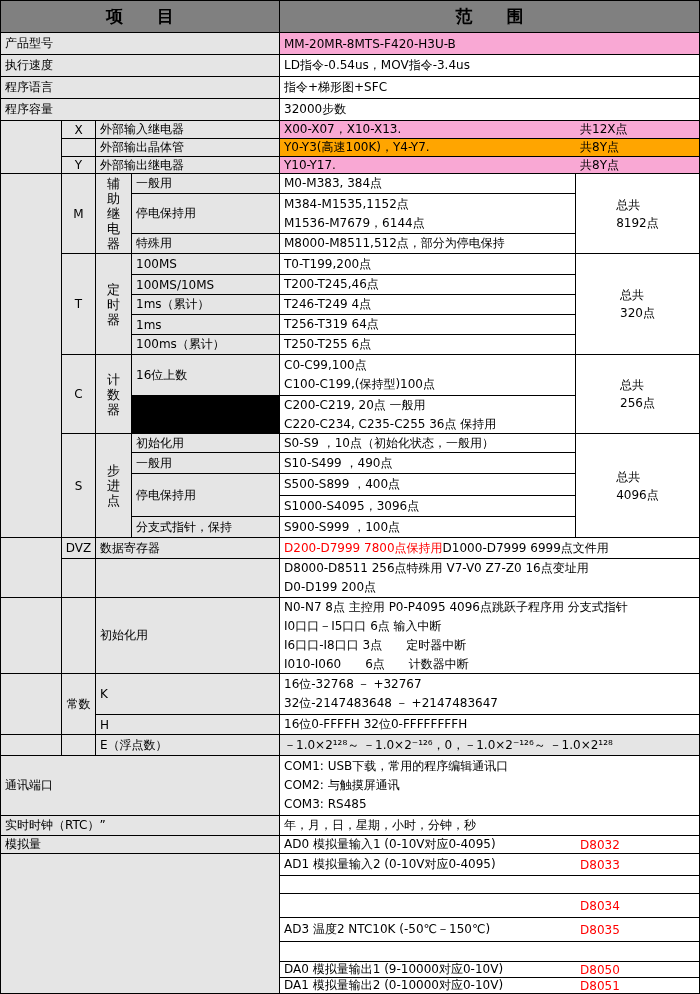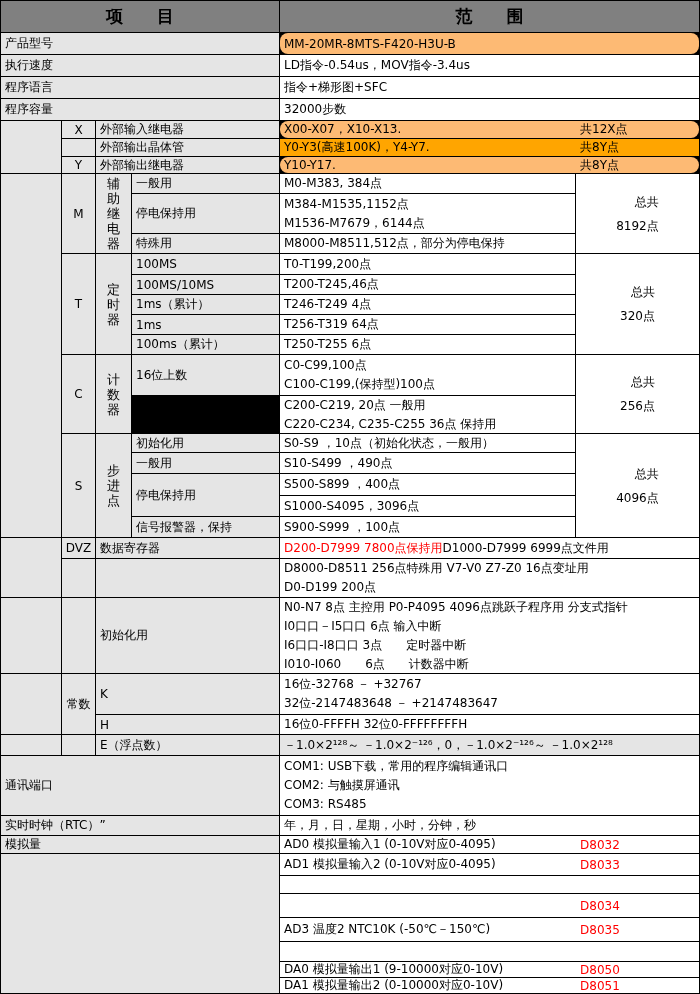--- a/index.html
+++ b/index.html
@@ -13,27 +13,27 @@
     grid-template-columns:60px 33px 35px 147px 295px 123px;
     grid-template-rows:31px 21px 21px 21px 21px 17px 17px 16px 19px 39px 19px 20px 19px 19px 19px 19px 40px 37px 18px 20px 21px 20px 20px 20px 38px 75px 40px 19px 20px 59px 19px 17px 21px 17px 23px 23px 19px 15px 15px;
     gap:1px;
     font-family:"DejaVu Sans","Liberation Sans",sans-serif;
     font-size:12px;
     color:#000;
   }
   .c{display:flex;align-items:center;overflow:hidden;padding:0 0 0 4px;position:relative;}
   .g{background:#e5e5e5;}
   .w{background:#FFFFFF;}
-  .gold{background:#fdba74;border-radius:8px;}
+  .gold{background:#f9a8d4;}
   .org{background:#FFA500;}
   .hdr{background:#808080;font-weight:bold;font-size:17px;justify-content:center;padding:0;}
   .ctr{justify-content:center;padding:0;text-align:center;}
   .pre{white-space:pre-line;line-height:19px;}
   .vert{white-space:pre-line;justify-content:center;text-align:center;line-height:15px;font-size:13px;padding:0;}
-  .tot{justify-content:center;text-align:right;white-space:pre-line;line-height:24px;padding:0;}
+  .tot{justify-content:center;text-align:left;white-space:pre-line;line-height:18px;padding:0;}
   .reg{position:absolute;left:300px;color:#FF0000;}
   .inltot{position:absolute;left:300px;color:#000;}
   .redtx{color:#FF0000;}
 </style>
 </head>
 <body>
 
 <div class="tbl">
 
   <div class="c hdr" style="grid-area:1/1/2/5">项　　目</div>
@@ -122,21 +122,21 @@
   <div class="c g vert" style="grid-area:19/3/24/4">步
 进
 点</div>
   <div class="c g" style="grid-area:19/4/20/5">初始化用</div>
   <div class="c w" style="grid-area:19/5/20/6">S0-S9 ，10点（初始化状态，一般用）</div>
   <div class="c g" style="grid-area:20/4/21/5">一般用</div>
   <div class="c w" style="grid-area:20/5/21/6">S10-S499 ，490点</div>
   <div class="c g" style="grid-area:21/4/23/5">停电保持用</div>
   <div class="c w" style="grid-area:21/5/22/6">S500-S899 ，400点</div>
   <div class="c w" style="grid-area:22/5/23/6">S1000-S4095，3096点</div>
-  <div class="c g" style="grid-area:23/4/24/5">信号报警器，保持</div>
+  <div class="c g" style="grid-area:23/4/24/5">分支式指针，保持</div>
   <div class="c w" style="grid-area:23/5/24/6">S900-S999 ，100点</div>
   <div class="c w tot" style="grid-area:19/6/24/7">总共
 4096点</div>
 
   <div class="c g" style="grid-area:24/1/26/2"></div>
   <div class="c g ctr" style="grid-area:24/2/25/3">DVZ</div>
   <div class="c g" style="grid-area:24/3/25/5">数据寄存器</div>
   <div class="c w" style="grid-area:24/5/25/7">
     <span class="redtx">D200-D7999 7800点保持用</span>
     <span> D1000-D7999 6999点文件用</span>

